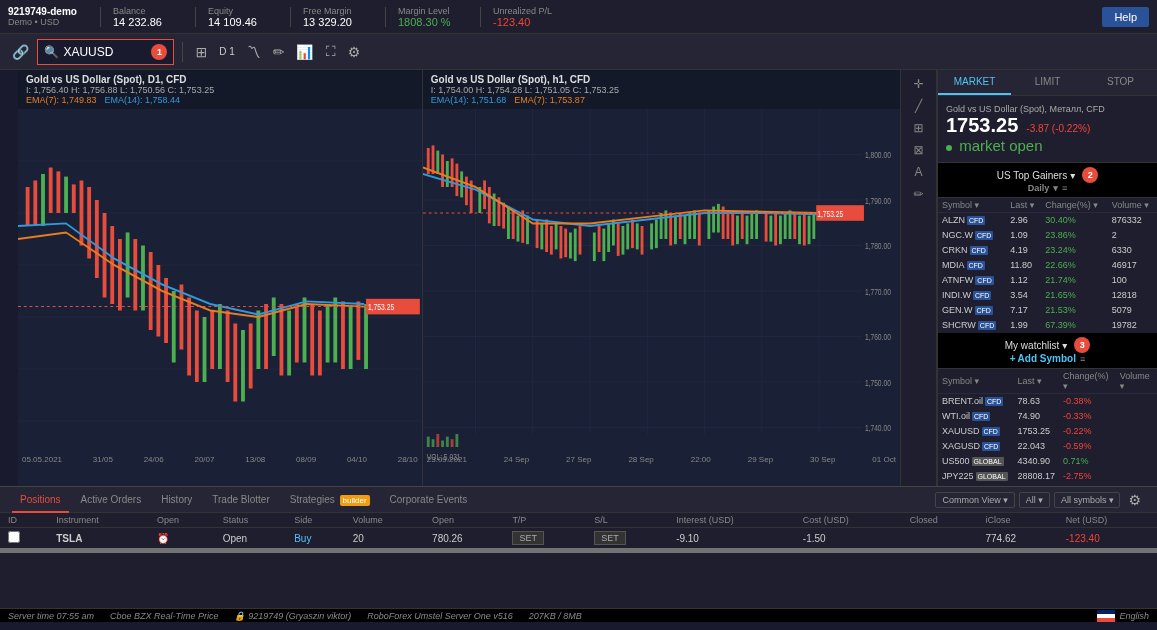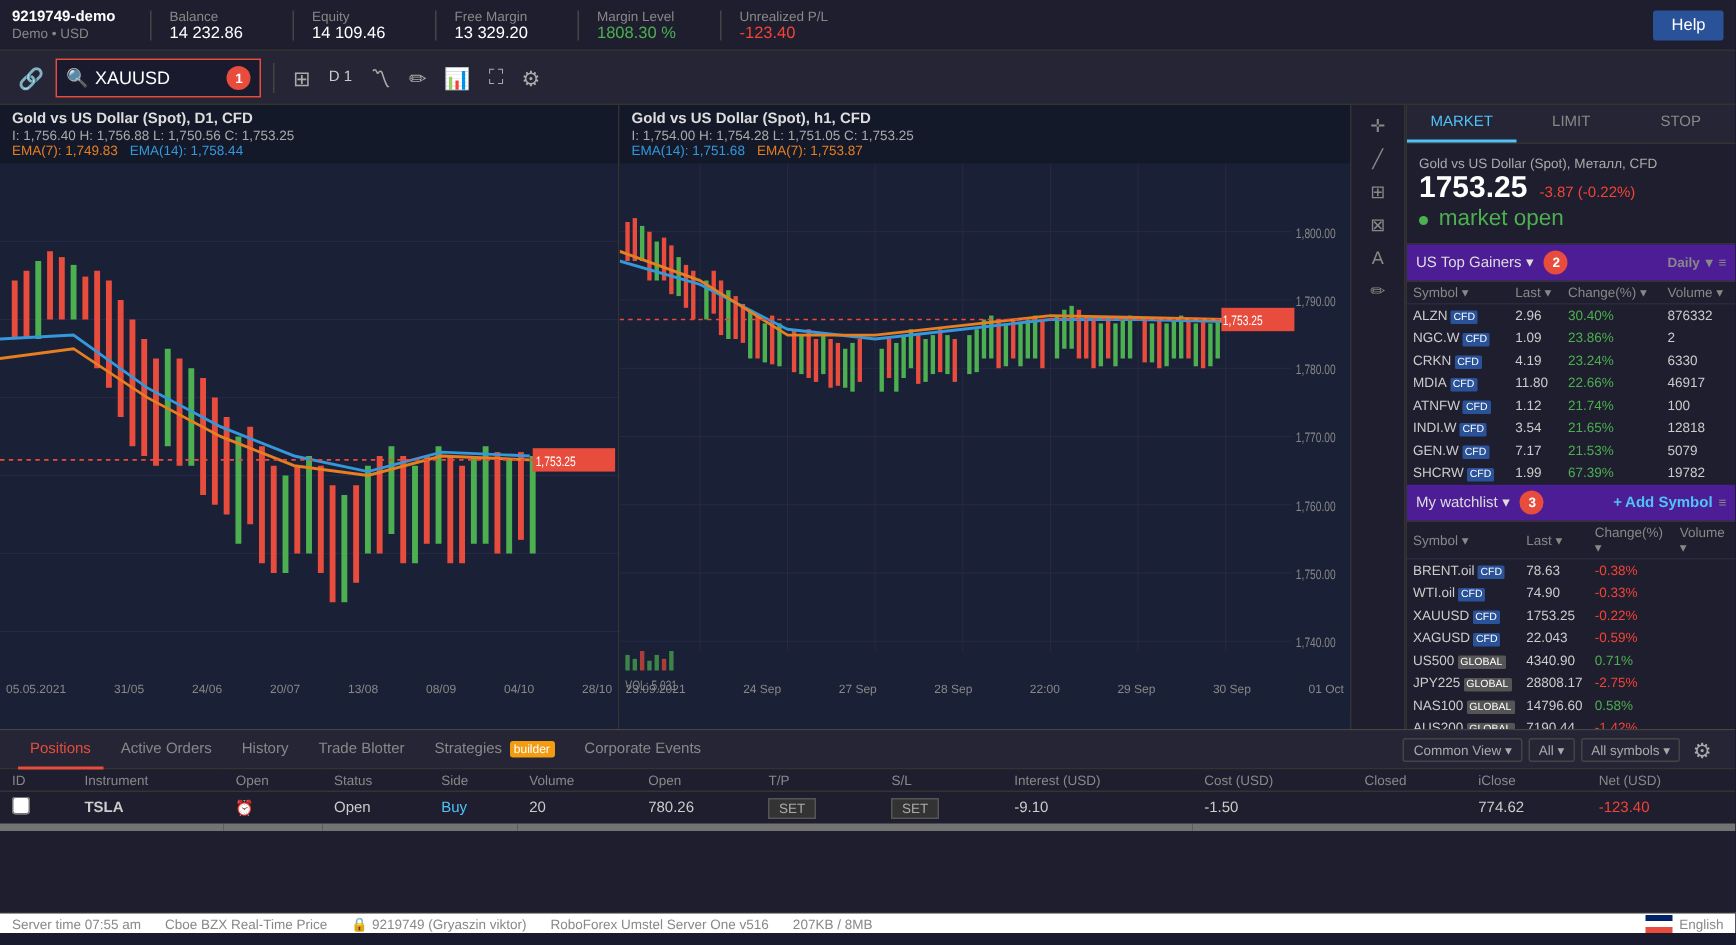--- a/index.html
+++ b/index.html
@@ -40,21 +40,21 @@
     
     
     .price-display { padding: 8px; border-bottom: 1px solid #333; }
     .instrument-name { font-size: 9px; color: #aaa; }
     .price-main { font-size: 20px; color: #fff; font-weight: bold; }
     .price-change { font-size: 10px; color: #f44336; }
     .market-status { font-size: 15px; color: #4caf50; }
     .green-dot { display: inline-block; width: 6px; height: 6px; background: #4caf50; border-radius: 50%; margin-right: 3px; }
     
     
-    .section-header { display: flex; align-items: center; justify-content: space-between; padding: 4px 6px; background: #4c1d95; border-bottom: 1px solid #333; font-size: 10px; }
+    .section-header { display: flex; align-items: center; justify-content: space-between; padding: 4px 6px; background: #000000; border-bottom: 1px solid #333; font-size: 10px; flex-direction: column; }
     .section-title { color: #ddd; cursor: pointer; display: flex; align-items: center; gap: 3px; }
     .section-right { display: flex; align-items: center; gap: 4px; color: #888; font-size: 9px; font-weight: bold; }
     
     .mini-table { width: 100%; border-collapse: collapse; font-size: 9px; }
     .mini-table th { color: #888; font-weight: normal; padding: 2px 4px; border-bottom: 1px solid #2a2a3e; text-align: left; }
     .mini-table td { padding: 2px 4px; border-bottom: 1px solid #1e1e2e; }
     .tag { font-size: 7px; padding: 1px 2px; border-radius: 1px; color: #fff; margin-left: 2px; }
     .tag.cfd { background: #2a5298; }
     .tag.global { background: #555; }
     .positive { color: #4caf50; }
@@ -73,21 +73,21 @@
     .view-controls { margin-left: auto; display: flex; align-items: center; gap: 4px; }
     .view-btn { background: #252535; border: 1px solid #444; color: #aaa; font-size: 9px; padding: 2px 6px; cursor: pointer; border-radius: 2px; }
     
     #positions-table { width: 100%; border-collapse: collapse; }
     #positions-table th { font-size: 9px; color: #888; font-weight: normal; padding: 2px 8px; background: #1e1e2e; border-bottom: 1px solid #333; text-align: left; }
     #positions-table td { font-size: 10px; padding: 3px 8px; border-bottom: 5px solid #737373; }
     .buy-text { color: #4fc3f7; }
     .set-btn { background: #333; border: 1px solid #555; color: #aaa; font-size: 9px; padding: 1px 6px; cursor: pointer; }
     
     
-    #statusbar { height: 14px; background: #ffffff; display: flex; align-items: center; padding: 0 8px; gap: 16px; font-size: 9px; color: #888; border-top: 1px solid #333; }
+    #statusbar { height: 14px; background: #000000; display: flex; align-items: center; padding: 0 8px; gap: 16px; font-size: 9px; color: #888; border-top: 1px solid #333; font-style: italic; }
     
     
     .chart-svg { width: 100%; height: 100%; }
     
     
     .annot-circle { display: inline-flex; align-items: center; justify-content: center; width: 16px; height: 16px; border-radius: 50%; background: #e74c3c; color: #fff; font-size: 9px; font-weight: bold; margin-left: 4px; }
     
     
     #chart-right-toolbar { width: 36px; background: #1e1e2e; border-left: 1px solid #333; display: flex; flex-direction: column; align-items: center; padding: 4px 0; gap: 4px; }
     .rt-icon { font-size: 12px; color: #888; cursor: pointer; padding: 3px; width: 28px; text-align: center; }
@@ -143,21 +143,21 @@
   <span class="toolbar-sep"></span>
   <span class="toolbar-icon">⊞</span>
   <span class="timeframe-tag">D 1</span>
   <span class="toolbar-icon">〽</span>
   <span class="toolbar-icon">✏</span>
   <span class="toolbar-icon">📊</span>
   <span class="toolbar-icon">⛶</span>
   <span class="toolbar-icon">⚙</span>
 </div>
 
-<div style="display:flex; height: calc(630px - 34px - 36px - 122px - 22px);">
+<div style="display:flex; height: calc(630px - 34px - 36px - 122px - 22px); padding-left: 18px;">
 
   <div class="chart-panel" style="flex:1.1; position:relative;">
     <div class="chart-header">
       <div class="title">Gold vs US Dollar (Spot), D1, CFD</div>
       <div style="font-size:9px; color:#aaa;">I: 1,756.40 H: 1,756.88 L: 1,750.56 C: 1,753.25</div>
       <div style="display:flex; gap:8px;">
         <span class="ema">EMA(7): 1,749.83</span>
         <span class="ema2">EMA(14): 1,758.44</span>
       </div>
     </div>

